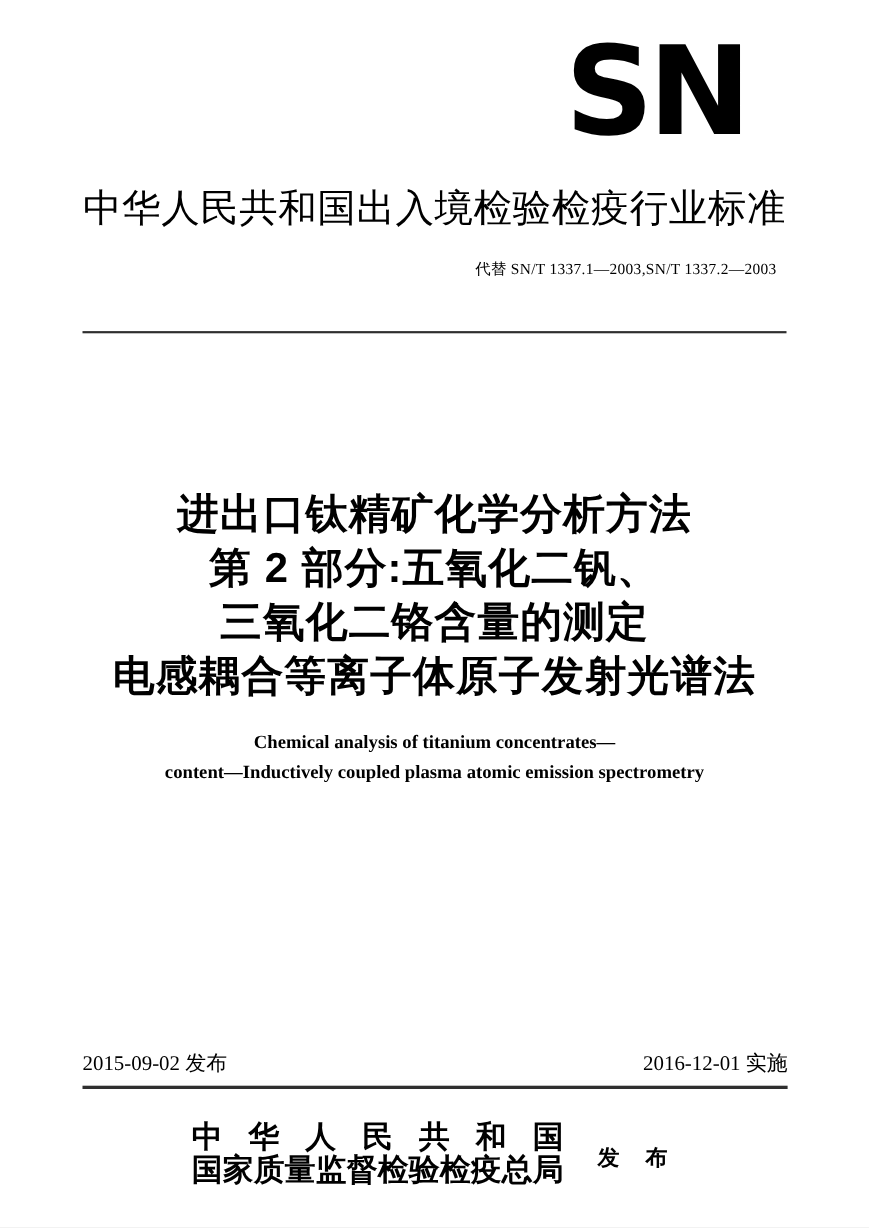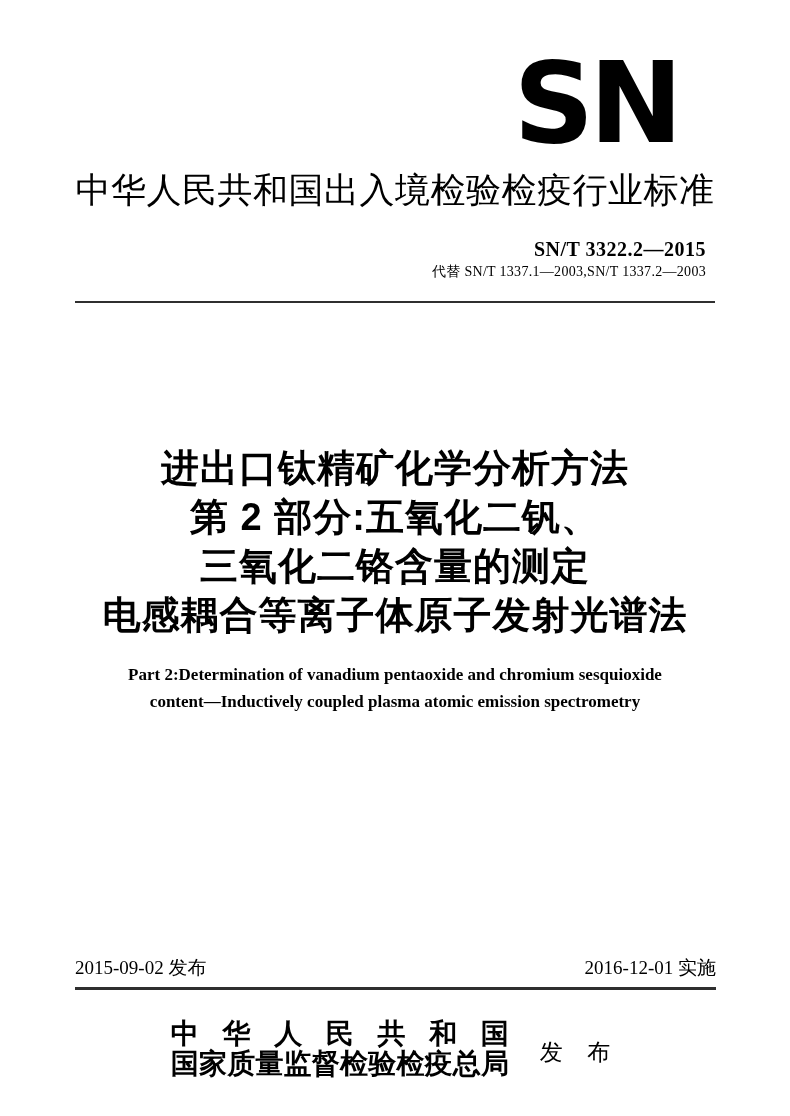--- a/index.html
+++ b/index.html
@@ -11,21 +11,21 @@
     margin: 0 auto;
     background: #ffffff;
     color: #000000;
     font-family: "Liberation Sans", sans-serif;
     overflow: hidden;
   }
 
   
   .sn-logo {
     position: absolute;
-    top: 47px;
+    top: 28px;
     right: 112px;
     font-family: "DejaVu Sans", sans-serif;
     font-weight: bold;
     font-size: 112px;
     line-height: 1;
     letter-spacing: -5px;
     color: #000;
   }
 
   
@@ -139,51 +139,50 @@
     text-align: justify;
     text-align-last: justify;
   }
   .publisher-line2 {
     white-space: nowrap;
     letter-spacing: 0.2px;
   }
   .release-label {
     margin-left: 20px;
     margin-top: 6px;
-    font-weight: normal;
-    font-size: 23px;
+    font-weight: bold;
+    font-size: 20px;
     letter-spacing: 9px;
     white-space: nowrap;
   }
 </style>
 </head>
 <body>
 
 <div class="page">
 
   <div class="sn-logo">SN</div>
 
   <div class="std-category">中华人民共和国出入境检验检疫行业标准</div>
 
   <div class="std-num-block">
-    <div class="std-code">SN/T 3322.2—2015</div>
     <div class="std-replaces">代替 SN/T 1337.1—2003,SN/T 1337.2—2003</div>
   </div>
 
   <hr class="rule-top" style="background:#2f2f2f">
 
   <div class="title-zh">
     <div>进出口钛精矿化学分析方法</div>
     <div>第 2 部分:五氧化二钒、</div>
     <div>三氧化二铬含量的测定</div>
     <div>电感耦合等离子体原子发射光谱法</div>
   </div>
 
   <div class="title-en">
-    <div>Part 2:Determination of vanadium pentaoxide and chromium sesquioxide</div>
+    <div>Chemical analysis of titanium concentrates—</div>
     <div>content—Inductively coupled plasma atomic emission spectrometry</div>
   </div>
 
   <div class="dates-row">
     <div class="date-item">
       <span>2015-09-02</span>
       <span>发布</span>
     </div>
     <div class="date-item">
       <span>2016-12-01</span>

